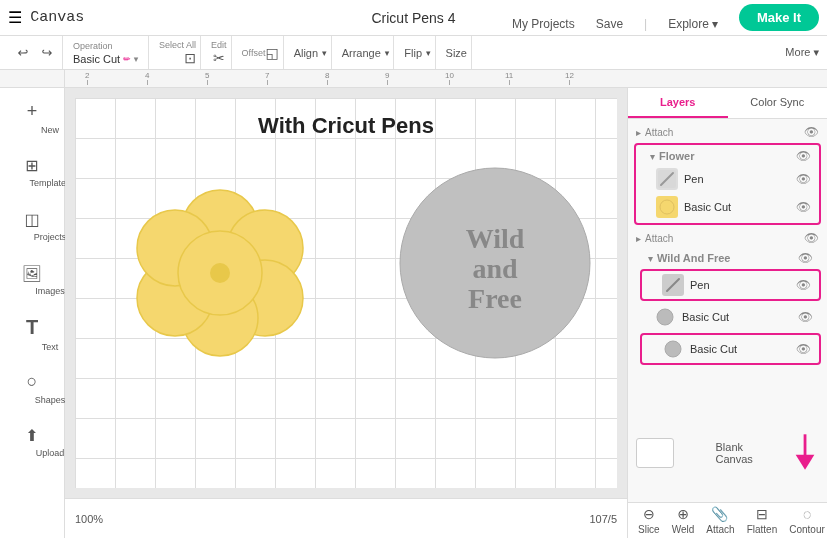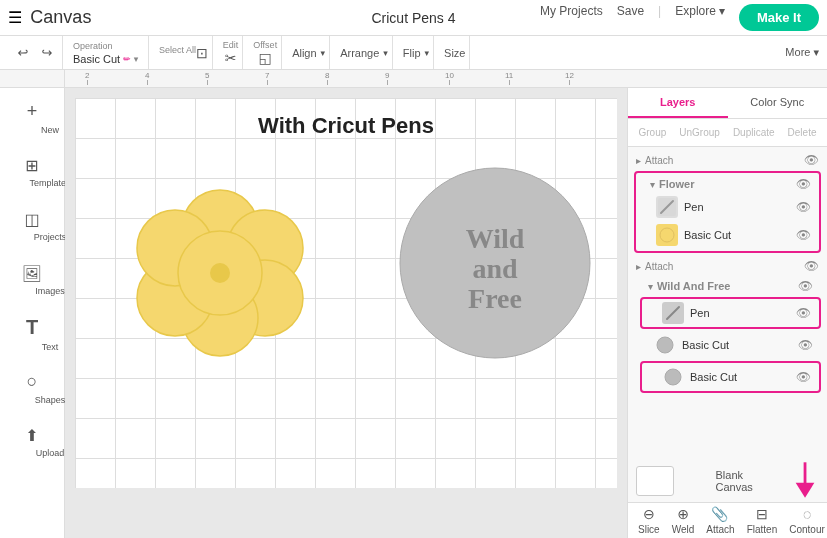--- a/index.html
+++ b/index.html
@@ -1,21 +1,21 @@
 <!DOCTYPE html>
 <html><head>
   <meta charset="utf-8">
   <style>
     * { box-sizing: border-box; margin: 0; padding: 0; }
     body { font-family: -apple-system, BlinkMacSystemFont, 'Segoe UI', sans-serif; font-size: 12px; background: #f0f0f0; width: 827px; height: 538px; overflow: hidden; }
 
     
     #topbar { display: flex; align-items: center; background: #fff; height: 36px; border-bottom: 1px solid #ddd; padding: 0 8px; gap: 8px; }
     #topbar .menu-icon { font-size: 16px; cursor: pointer; }
-    #topbar .app-title { font-size: 18px; font-weight: 500; color: #333; margin-right: auto; }
+    #topbar .app-title { font-size: 15px; font-weight: 500; color: #333; margin-right: auto; font-family: Liberation Mono, monospace; }
     #topbar .project-title { font-size: 14px; font-weight: 500; color: #333; position: absolute; left: 50%; transform: translateX(-50%); }
     #topbar .my-projects { font-size: 12px; color: #555; cursor: pointer; }
     #topbar .save-btn { font-size: 12px; color: #555; cursor: pointer; }
     #topbar .divider { color: #ccc; }
     #topbar .explore-btn { font-size: 12px; color: #555; cursor: pointer; display: flex; align-items: center; gap: 3px; }
     #topbar .make-it-btn { background: #00c896; color: #fff; border: none; border-radius: 20px; padding: 6px 18px; font-size: 13px; font-weight: 600; cursor: pointer; }
 
     
     #toolbar { display: flex; align-items: center; background: #fff; height: 34px; border-bottom: 1px solid #ddd; padding: 0 8px; gap: 6px; font-size: 11px; color: #555; }
     .toolbar-group { display: flex; align-items: center; gap: 4px; padding: 0 4px; border-right: 1px solid #e0e0e0; height: 100%; }
@@ -80,21 +80,21 @@
     .layer-section-label { font-size: 10px; color: #888; padding: 2px 8px; display: flex; align-items: center; gap: 4px; }
     .layer-section-label .eye-icon { margin-left: auto; font-size: 12px; }
   </style>
 </head>
 <body>
 
 <div id="topbar">
   <span class="menu-icon">☰</span>
   <span class="app-title">Canvas</span>
   <span class="project-title">Cricut Pens 4</span>
-  <div style="margin-left:auto; display:flex; align-items:flex-start; gap:14px;">
+  <div style="margin-left:auto; display:flex; align-items:flex-end; gap:21px;">
     <span class="my-projects">My Projects</span>
     <span class="save-btn">Save</span>
     <span class="divider">|</span>
     <span class="explore-btn">
       <span>Explore</span>
       <span>▾</span>
     </span>
     <button class="make-it-btn">Make It</button>
   </div>
 </div>
@@ -108,33 +108,33 @@
     <div style="display:flex; flex-direction:column; font-size:9px;">
       <span style="color:#888; font-size:9px;">Operation</span>
       <div style="display:flex; align-items:center; gap:3px; margin-top:2px;">
         <span style="font-size:11px; color:#333;">Basic Cut</span>
         <span style="color:#e91e8c;">✏</span>
         <span style="color:#888;">▾</span>
       </div>
     </div>
   </div>
   <div class="toolbar-group">
-    <div style="display:flex; flex-direction:row; align-items:flex-start; font-size:9px;">
+    <div style="display:flex; flex-direction:column; align-items:flex-end; font-size:9px;">
       <span style="color:#888;">Select All</span>
       <span style="font-size:14px; color:#555;">⊡</span>
     </div>
   </div>
   <div class="toolbar-group">
     <div style="display:flex; flex-direction:column; align-items:center; font-size:9px;">
       <span style="color:#888;">Edit</span>
       <span style="font-size:14px; color:#555;">✂</span>
     </div>
   </div>
   <div class="toolbar-group">
-    <div style="display:flex; flex-direction:column; align-items:center; font-size:9px;">
+    <div style="display:flex; flex-direction:row; align-items:center; font-size:9px;">
       <span style="color:#888;">Offset</span>
       <span style="font-size:14px; color:#555;">◱</span>
     </div>
   </div>
   <div class="toolbar-group">
     <span style="font-size:11px;">Align</span>
     <span style="font-size:9px;">▾</span>
   </div>
   <div class="toolbar-group">
     <span style="font-size:11px;">Arrange</span>
@@ -245,35 +245,33 @@
 
     <div style="position:absolute; top:75px; left:330px;">
       <svg width="200" height="200" viewBox="0 0 200 200">
         <circle cx="100" cy="100" r="95" fill="#c0c0c0" stroke="#aaa" stroke-width="1"></circle>
         <text x="100" y="85" text-anchor="middle" font-family="cursive, serif" font-size="28" fill="#888" font-weight="bold">Wild</text>
         <text x="100" y="115" text-anchor="middle" font-family="cursive, serif" font-size="28" fill="#888" font-weight="bold">and</text>
         <text x="100" y="145" text-anchor="middle" font-family="cursive, serif" font-size="28" fill="#888" font-weight="bold">Free</text>
       </svg>
     </div>
 
+    <div id="bottom-bar">
+      <span style="font-size:11px; color:#555;">100%</span>
+      <span style="font-size:11px; color:#555;">107/5</span>
+    </div>
   </div>
 
   <div id="right-panel">
 
     <div class="panel-tabs">
       <div class="panel-tab active">Layers</div>
       <div class="panel-tab">Color Sync</div>
     </div>
 
-    <div class="layer-tools">
-      <span class="layer-tool-btn disabled">Group</span>
-      <span class="layer-tool-btn disabled">UnGroup</span>
-      <span class="layer-tool-btn disabled">Duplicate</span>
-      <span class="layer-tool-btn disabled">Delete</span>
-    </div>
 
     <div class="layers-list">
 
       <div class="layer-section-label">
         <span>▸</span>
         <span>Attach</span>
         <span class="eye-icon">👁</span>
       </div>
 
       <div style="margin: 2px 6px; border: 2px solid #e91e8c; border-radius: 4px; padding: 2px 0;">

